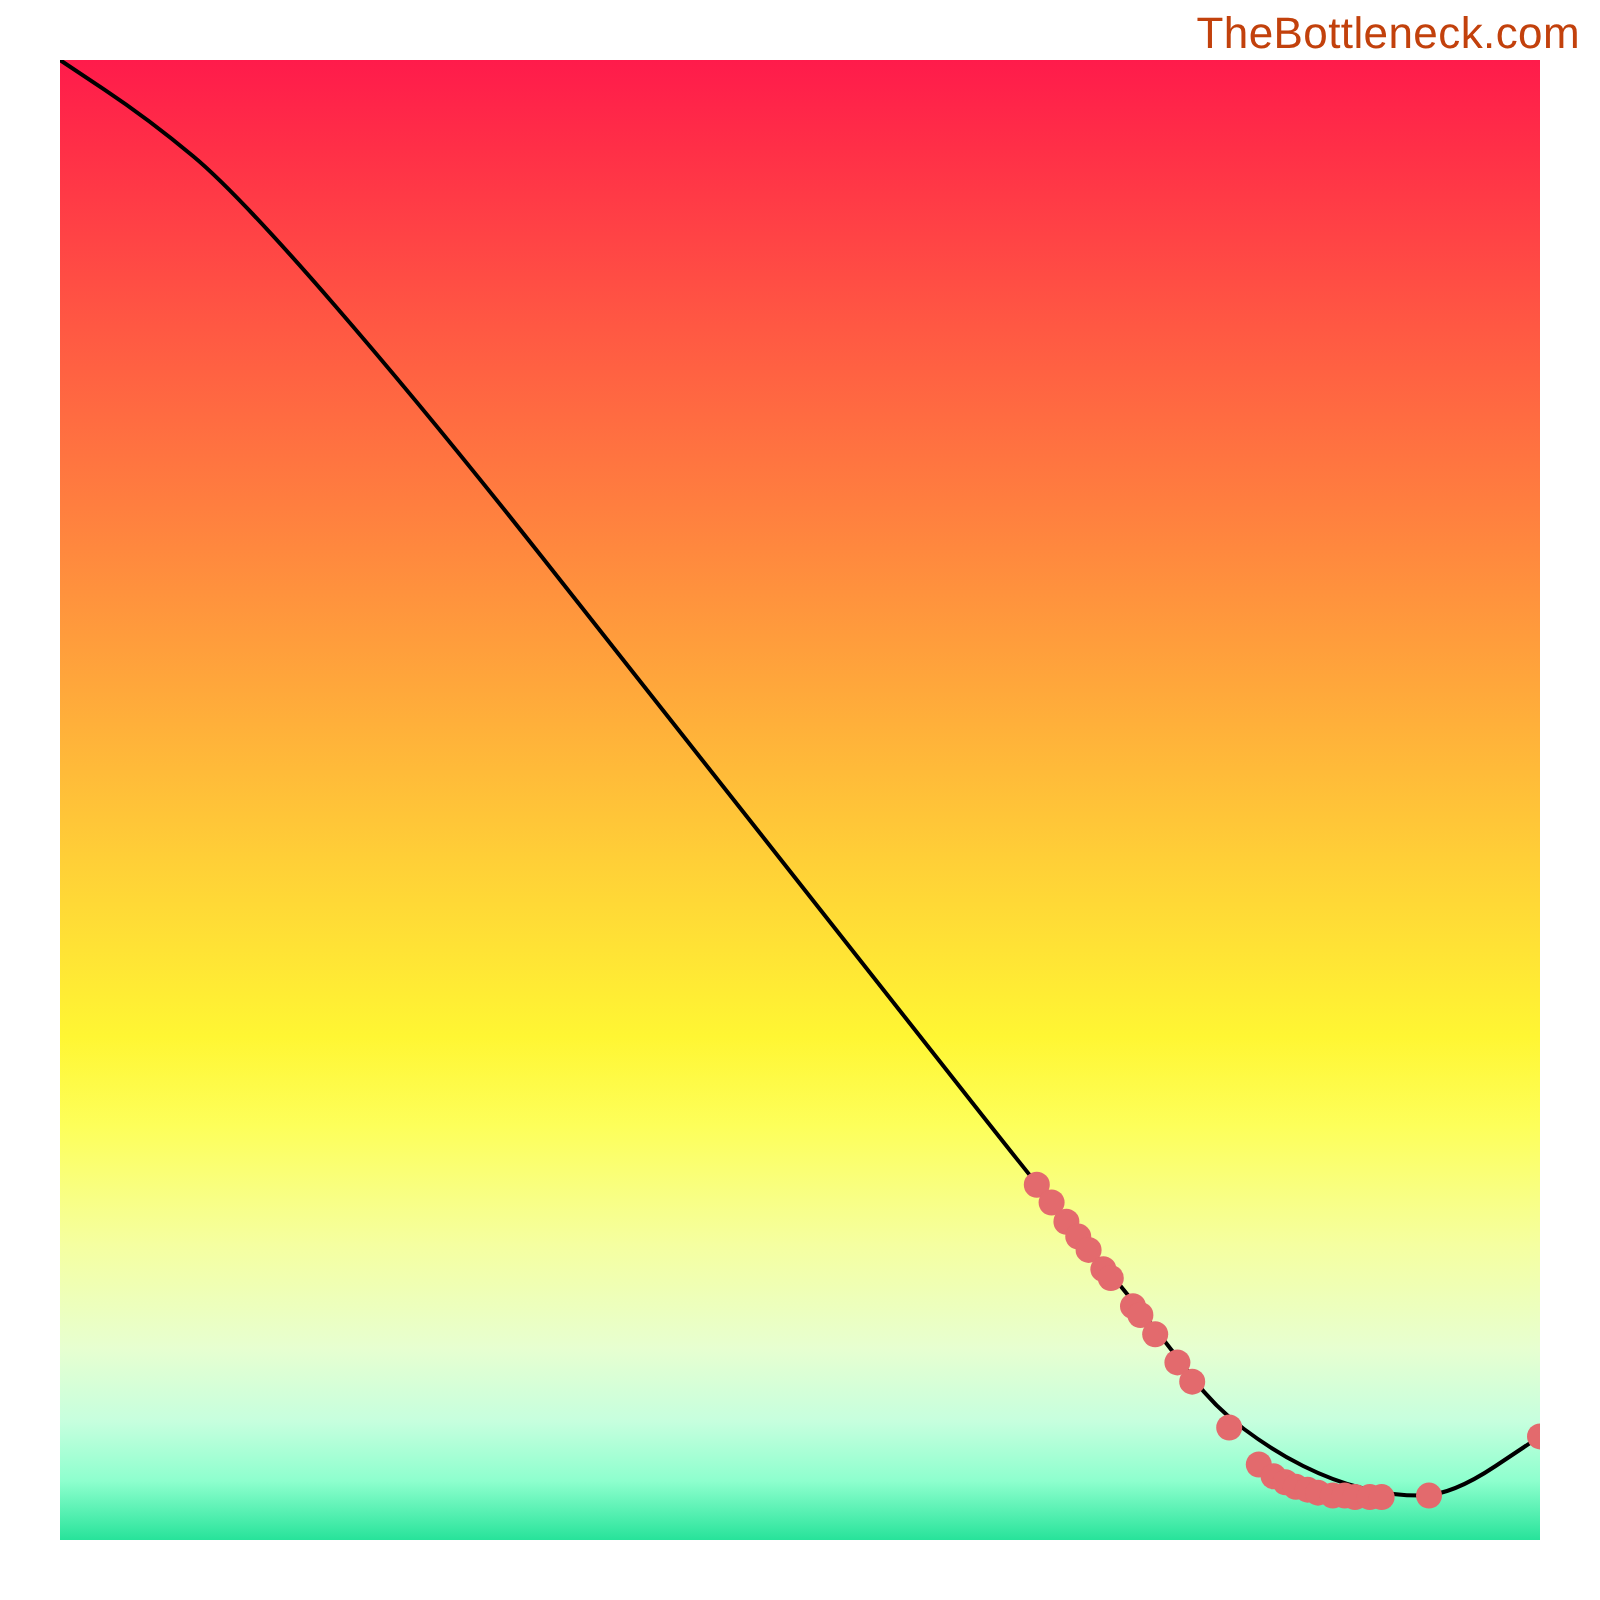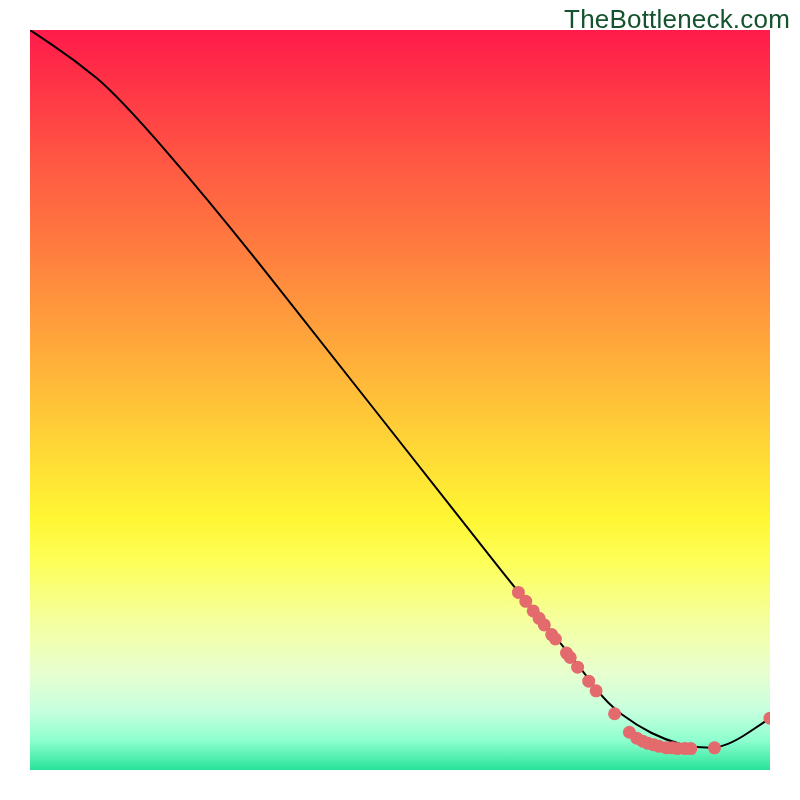--- a/index.html
+++ b/index.html
@@ -13,23 +13,23 @@
   }
   .chart-wrap {
     position: relative;
     width: 800px;
     height: 800px;
   }
   .watermark {
     position: absolute;
     top: 4px;
     right: 10px;
-    font-size: 26px;
+    font-size: 22px;
     font-weight: 500;
-    color: #14532d;
+    color: #c2410c;
     letter-spacing: 0.2px;
     z-index: 10;
   }
   .plot-area {
     position: absolute;
     left: 30px;
     top: 30px;
     width: 740px;
     height: 740px;
     background: linear-gradient(to bottom,

